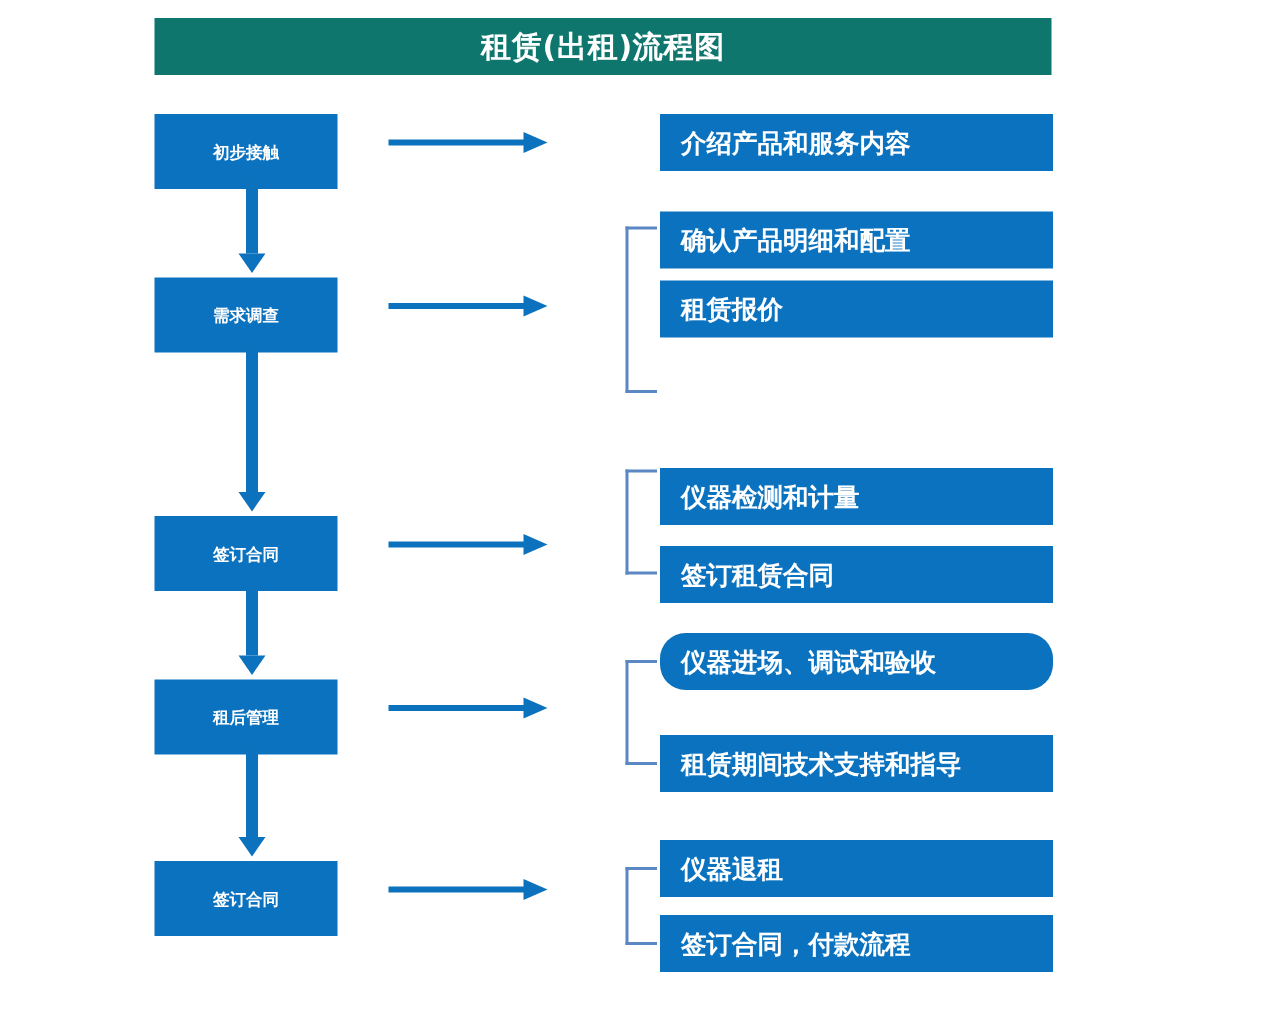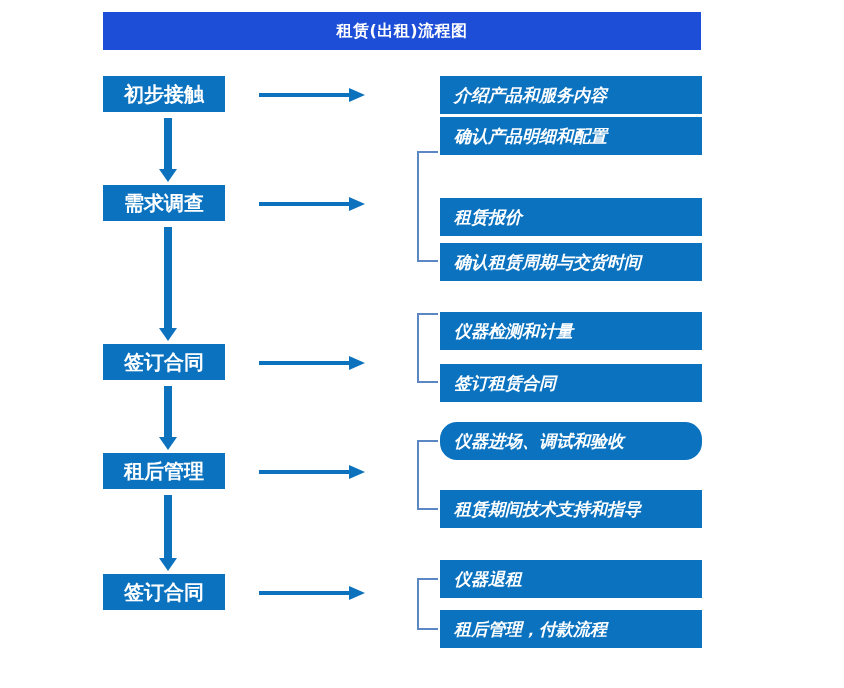--- a/index.html
+++ b/index.html
@@ -23,59 +23,58 @@
     height: 688px;
   }
 
   
   .title-bar {
     position: absolute;
     left: 103px;
     top: 12px;
     width: 598px;
     height: 38px;
-    background: #1d4ed8;
+    background: #0f766e;
     color: #ffffff;
     display: flex;
     align-items: center;
     justify-content: center;
-    font-size: 16px;
+    font-size: 20px;
     font-weight: bold;
     letter-spacing: 0.5px;
     box-sizing: border-box;
   }
 
   
   .box {
     position: absolute;
     background: #0a72bf;
     color: #ffffff;
     display: flex;
     align-items: center;
     box-sizing: border-box;
     font-weight: bold;
     white-space: nowrap;
   }
 
   .box.left-box {
     left: 103px;
     width: 122px;
-    height: 36px;
+    height: 50px;
     justify-content: center;
-    font-size: 20px;
+    font-size: 11px;
   }
 
   .box.right-box {
     left: 440px;
     width: 262px;
     height: 38px;
     justify-content: flex-start;
     padding-left: 14px;
     font-size: 17px;
-    font-style: italic;
   }
 
   
   .h-arrow {
     position: absolute;
     left: 259px;
     width: 108px;
     height: 14px;
   }
   .h-arrow .shaft {
@@ -196,31 +195,30 @@
   <div class="bracket" style="top:151px; height:111px;"></div>
 
   <div class="bracket" style="top:313px; height:70px;"></div>
 
   <div class="bracket" style="top:440px; height:70px;"></div>
 
   <div class="bracket" style="top:578px; height:52px;"></div>
 
   <div class="box right-box" style="top:76px;">介绍产品和服务内容</div>
 
-  <div class="box right-box" style="top:117px;">确认产品明细和配置</div>
-
-  <div class="box right-box" style="top:198px;">租赁报价</div>
-
-  <div class="box right-box" style="top:243px;">确认租赁周期与交货时间</div>
+  <div class="box right-box" style="top:141px;">确认产品明细和配置</div>
+
+  <div class="box right-box" style="top:187px;">租赁报价</div>
+
 
   <div class="box right-box" style="top:312px;">仪器检测和计量</div>
 
   <div class="box right-box" style="top:364px;">签订租赁合同</div>
 
   <div class="box right-box" style="top:422px;border-radius:17px;">仪器进场、调试和验收</div>
 
   <div class="box right-box" style="top:490px;">租赁期间技术支持和指导</div>
 
   <div class="box right-box" style="top:560px;">仪器退租</div>
 
-  <div class="box right-box" style="top:610px;">租后管理，付款流程</div>
+  <div class="box right-box" style="top:610px;">签订合同，付款流程</div>
 
 </div>
 
 </body></html>

